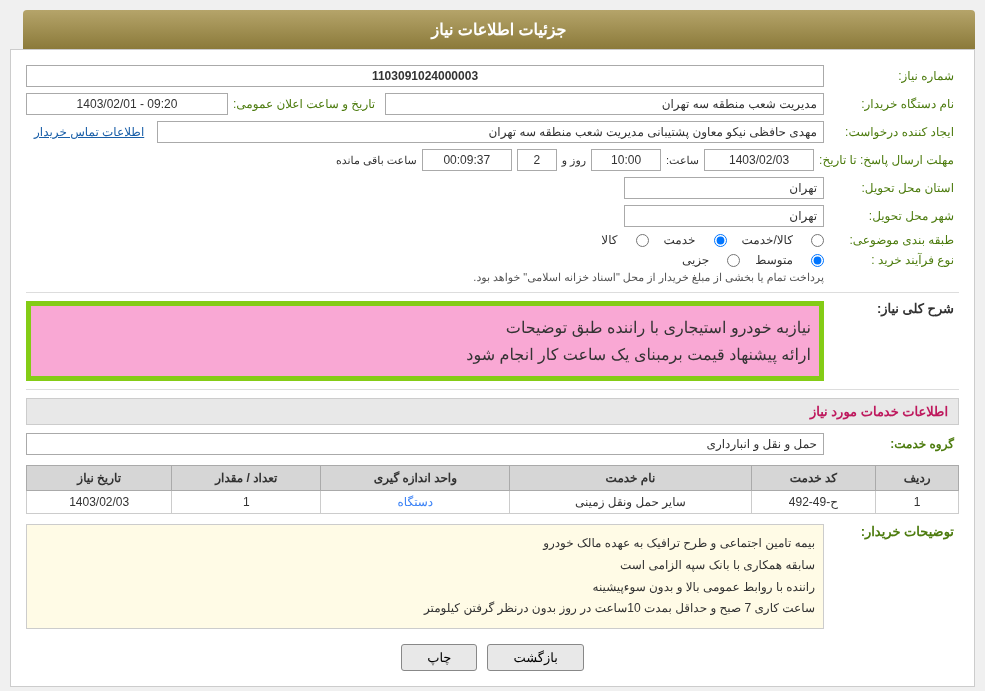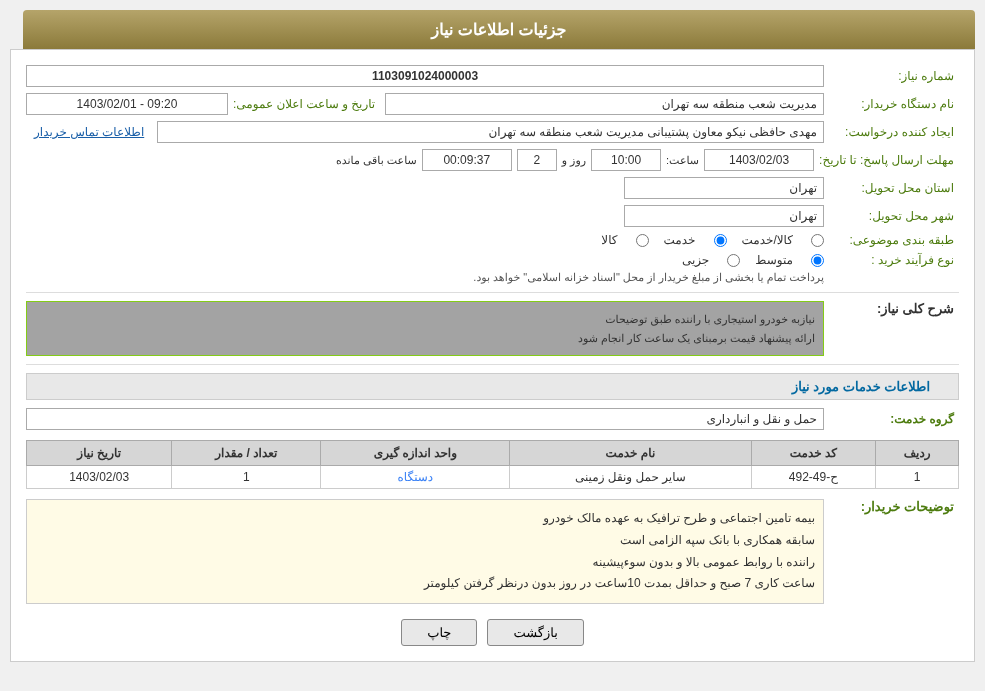--- a/index.html
+++ b/index.html
@@ -27,25 +27,25 @@
       margin-left: 13px;
     }
     .content-box {
       background: white;
       border: 1px solid #ccc;
       padding: 15px;
     }
     .section-header {
       background: #e8e8e8;
       border: 1px solid #ccc;
-      padding: 5px 28px;
+      padding: 5px 10px;
       font-weight: bold;
       font-size: 13px;
       margin-bottom: 8px;
-      color: #0369a1;
+      color: #be185d;
     }
     .form-row {
       display: flex;
       align-items: center;
       margin-bottom: 6px;
       gap: 5px;
     }
     .field-label {
       color: #4d7c0f;
       font-size: 12px;
@@ -70,25 +70,25 @@
       gap: 15px;
       align-items: center;
     }
     .radio-item {
       display: flex;
       align-items: center;
       gap: 18px;
     }
     .divider { border: none; border-top: 1px solid #ddd; margin: 8px 0; }
     .description-box {
-      background: #a3a3a3;
-      border: 1px solid #84cc16;
+      background: #f9a8d4;
+      border: 5px solid #84cc16;
       padding: 8px;
       min-height: 50px;
-      font-size: 11px;
+      font-size: 16px;
       text-align: right;
       line-height: 1.7;
     }
     .service-table {
       width: 100%;
       border-collapse: collapse;
       margin: 10px 0;
       font-size: 12px;
     }
     .service-table th {

